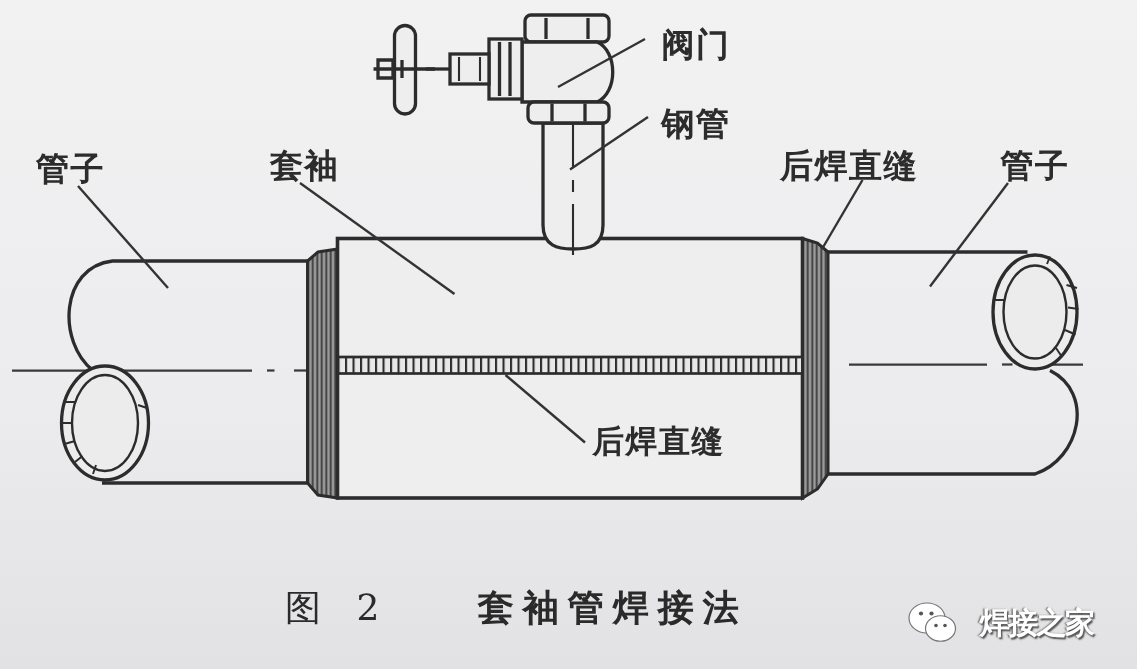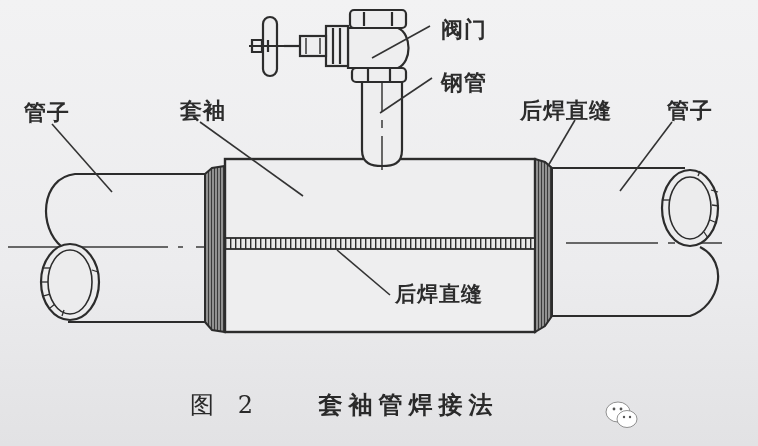--- a/index.html
+++ b/index.html
@@ -153,13 +153,14 @@
 
 <div class="watermark">
   <svg width="34" height="30" viewBox="0 0 34 30">
     <ellipse cx="13" cy="12" rx="12" ry="10" fill="#ffffff" stroke="#777" stroke-width="0.8"></ellipse>
     <ellipse cx="22" cy="19" rx="10" ry="8.5" fill="#ffffff" stroke="#777" stroke-width="0.8"></ellipse>
     <circle cx="9" cy="9" r="1.4" fill="#555"></circle>
     <circle cx="16" cy="9" r="1.4" fill="#555"></circle>
     <circle cx="19" cy="17" r="1.2" fill="#555"></circle>
     <circle cx="25" cy="17" r="1.2" fill="#555"></circle>
   </svg>
+  <span class="wm-text">焊接之家</span>
 </div>
 
 </body></html>

